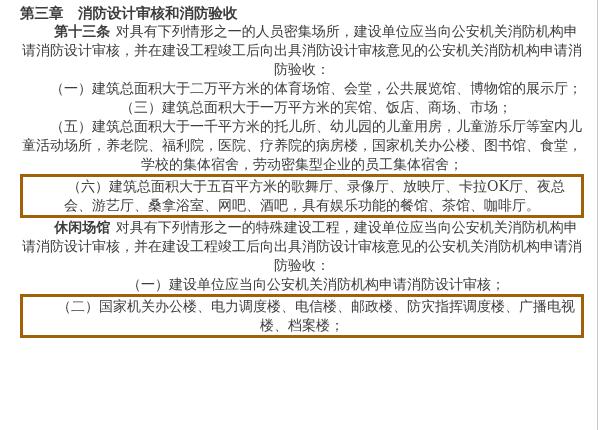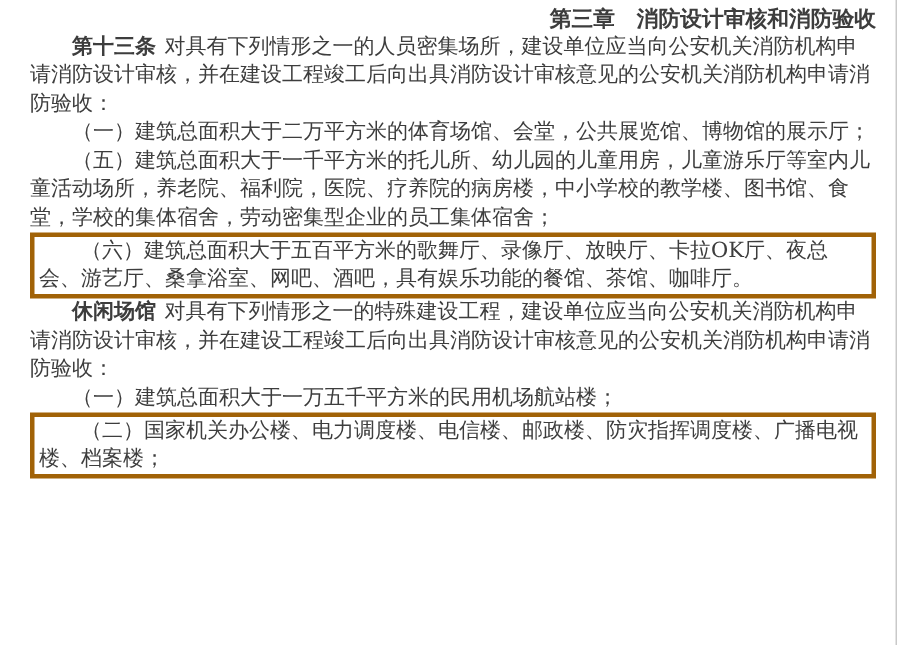--- a/index.html
+++ b/index.html
@@ -18,26 +18,27 @@
   }
   .page-edge-line {
     position: absolute;
     top: 0; right: 2px;
     width: 1px; height: 430px;
     background: #c9c9c9;
   }
   .chapter-title {
     font-size: 14.5px;
     font-weight: bold;
-    text-align: right;
+    text-align: left;
     margin: 0;
   }
   p.para, p.item {
     margin: 0;
     text-indent: 2em;
+    text-align: center;
   }
   .artnum {
     font-weight: bold;
     margin-right: 0.4em;
   }
   .highlight {
     border: 3px solid #a16207;
     margin: -2px -6px;
     padding: 0 3px;
   }
@@ -49,22 +50,23 @@
 </head>
 <body>
 
 <div class="page">
 
   <h1 class="chapter-title">第三章　消防设计审核和消防验收</h1>
 
   <p class="para"><span class="artnum">第十三条</span><span>对具有下列情形之一的人员密集场所，建设单位应当向公安机关消防机构申请消防设计审核，并在建设工程竣工后向出具消防设计审核意见的公安机关消防机构申请消防验收：</span></p>
 
   <p class="item">（一）建筑总面积大于二万平方米的体育场馆、会堂，公共展览馆、博物馆的展示厅；</p>
-  <p class="item">（五）建筑总面积大于一千平方米的托儿所、幼儿园的儿童用房，儿童游乐厅等室内儿童活动场所，养老院、福利院，医院、疗养院的病房楼，中小学校的教学楼、图书馆、食堂，学校的集体宿舍，劳动密集型企业的员工集体宿舍；</p>
+  <p class="item">（三）建筑总面积大于一万平方米的宾馆、饭店、商场、市场；</p>
+  <p class="item">（五）建筑总面积大于一千平方米的托儿所、幼儿园的儿童用房，儿童游乐厅等室内儿童活动场所，养老院、福利院，医院、疗养院的病房楼，国家机关办公楼、图书馆、食堂，学校的集体宿舍，劳动密集型企业的员工集体宿舍；</p>
   <p class="item highlight">（六）建筑总面积大于五百平方米的歌舞厅、录像厅、放映厅、卡拉OK厅、夜总会、游艺厅、桑拿浴室、网吧、酒吧，具有娱乐功能的餐馆、茶馆、咖啡厅。</p>
 
   <p class="para"><span class="artnum">休闲场馆</span><span>对具有下列情形之一的特殊建设工程，建设单位应当向公安机关消防机构申请消防设计审核，并在建设工程竣工后向出具消防设计审核意见的公安机关消防机构申请消防验收：</span></p>
 
-  <p class="item">（一）建筑总面积大于一万五千平方米的民用机场航站楼；</p>
+  <p class="item">（一）建设单位应当向公安机关消防机构申请消防设计审核；</p>
   <p class="item highlight fit">（二）国家机关办公楼、电力调度楼、电信楼、邮政楼、防灾指挥调度楼、广播电视楼、档案楼；</p>
 
   <div class="page-edge-line"></div>
 </div>
 
 </body></html>

